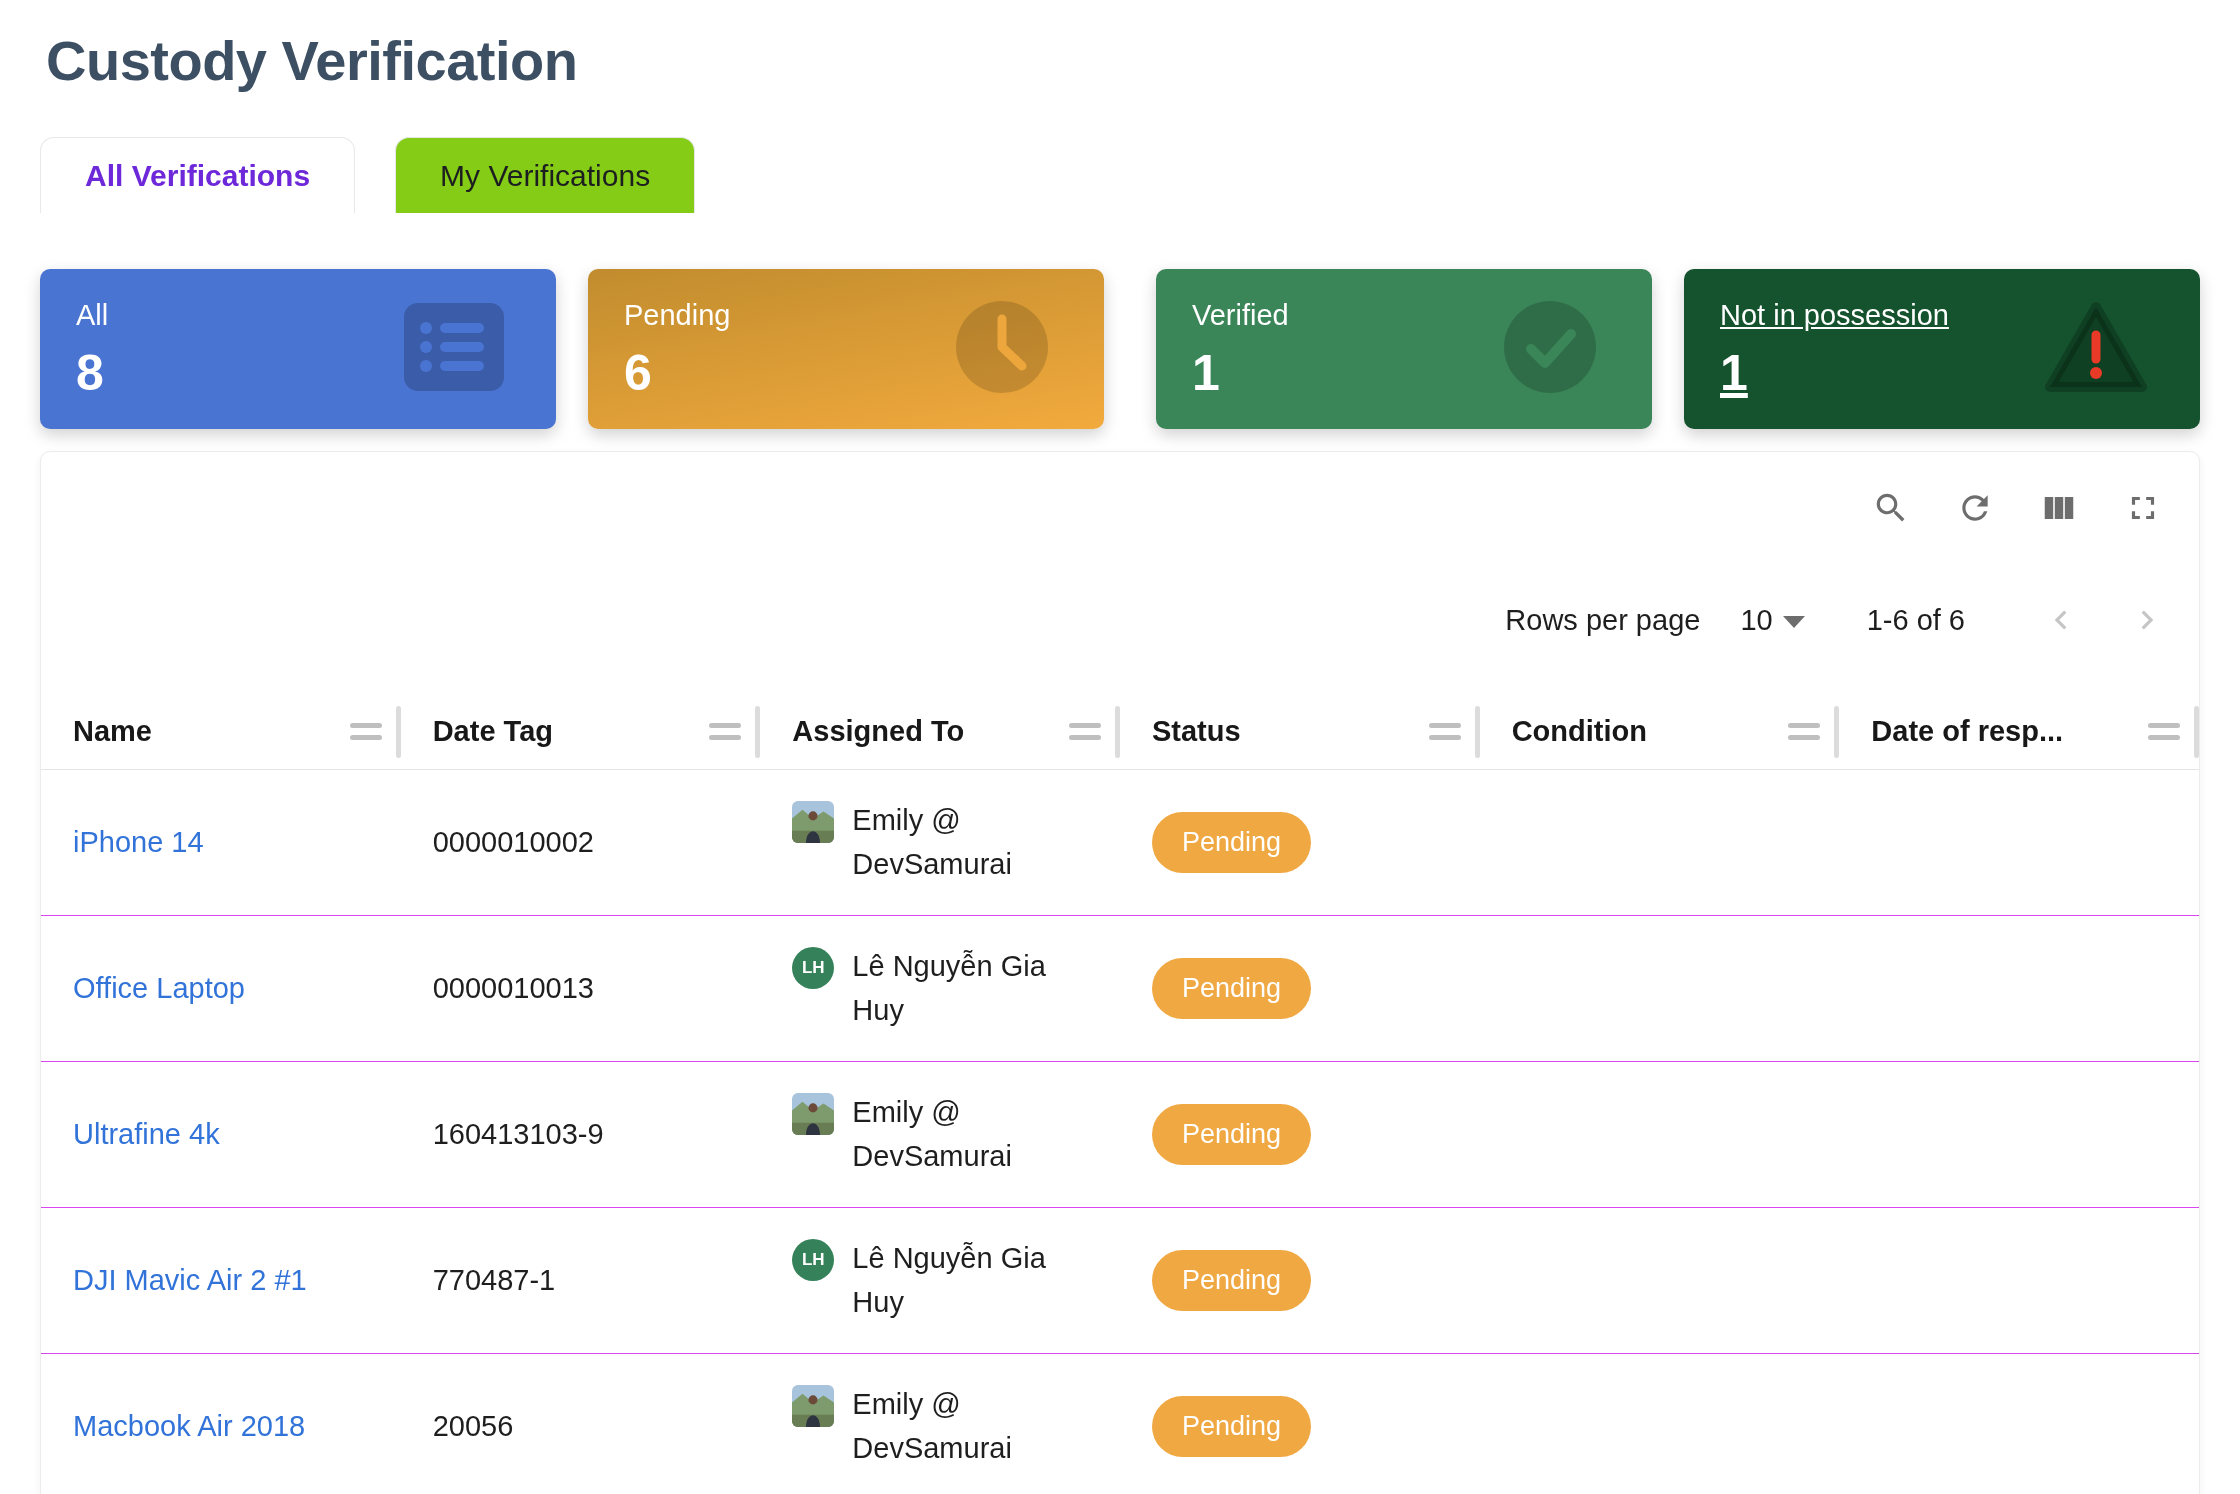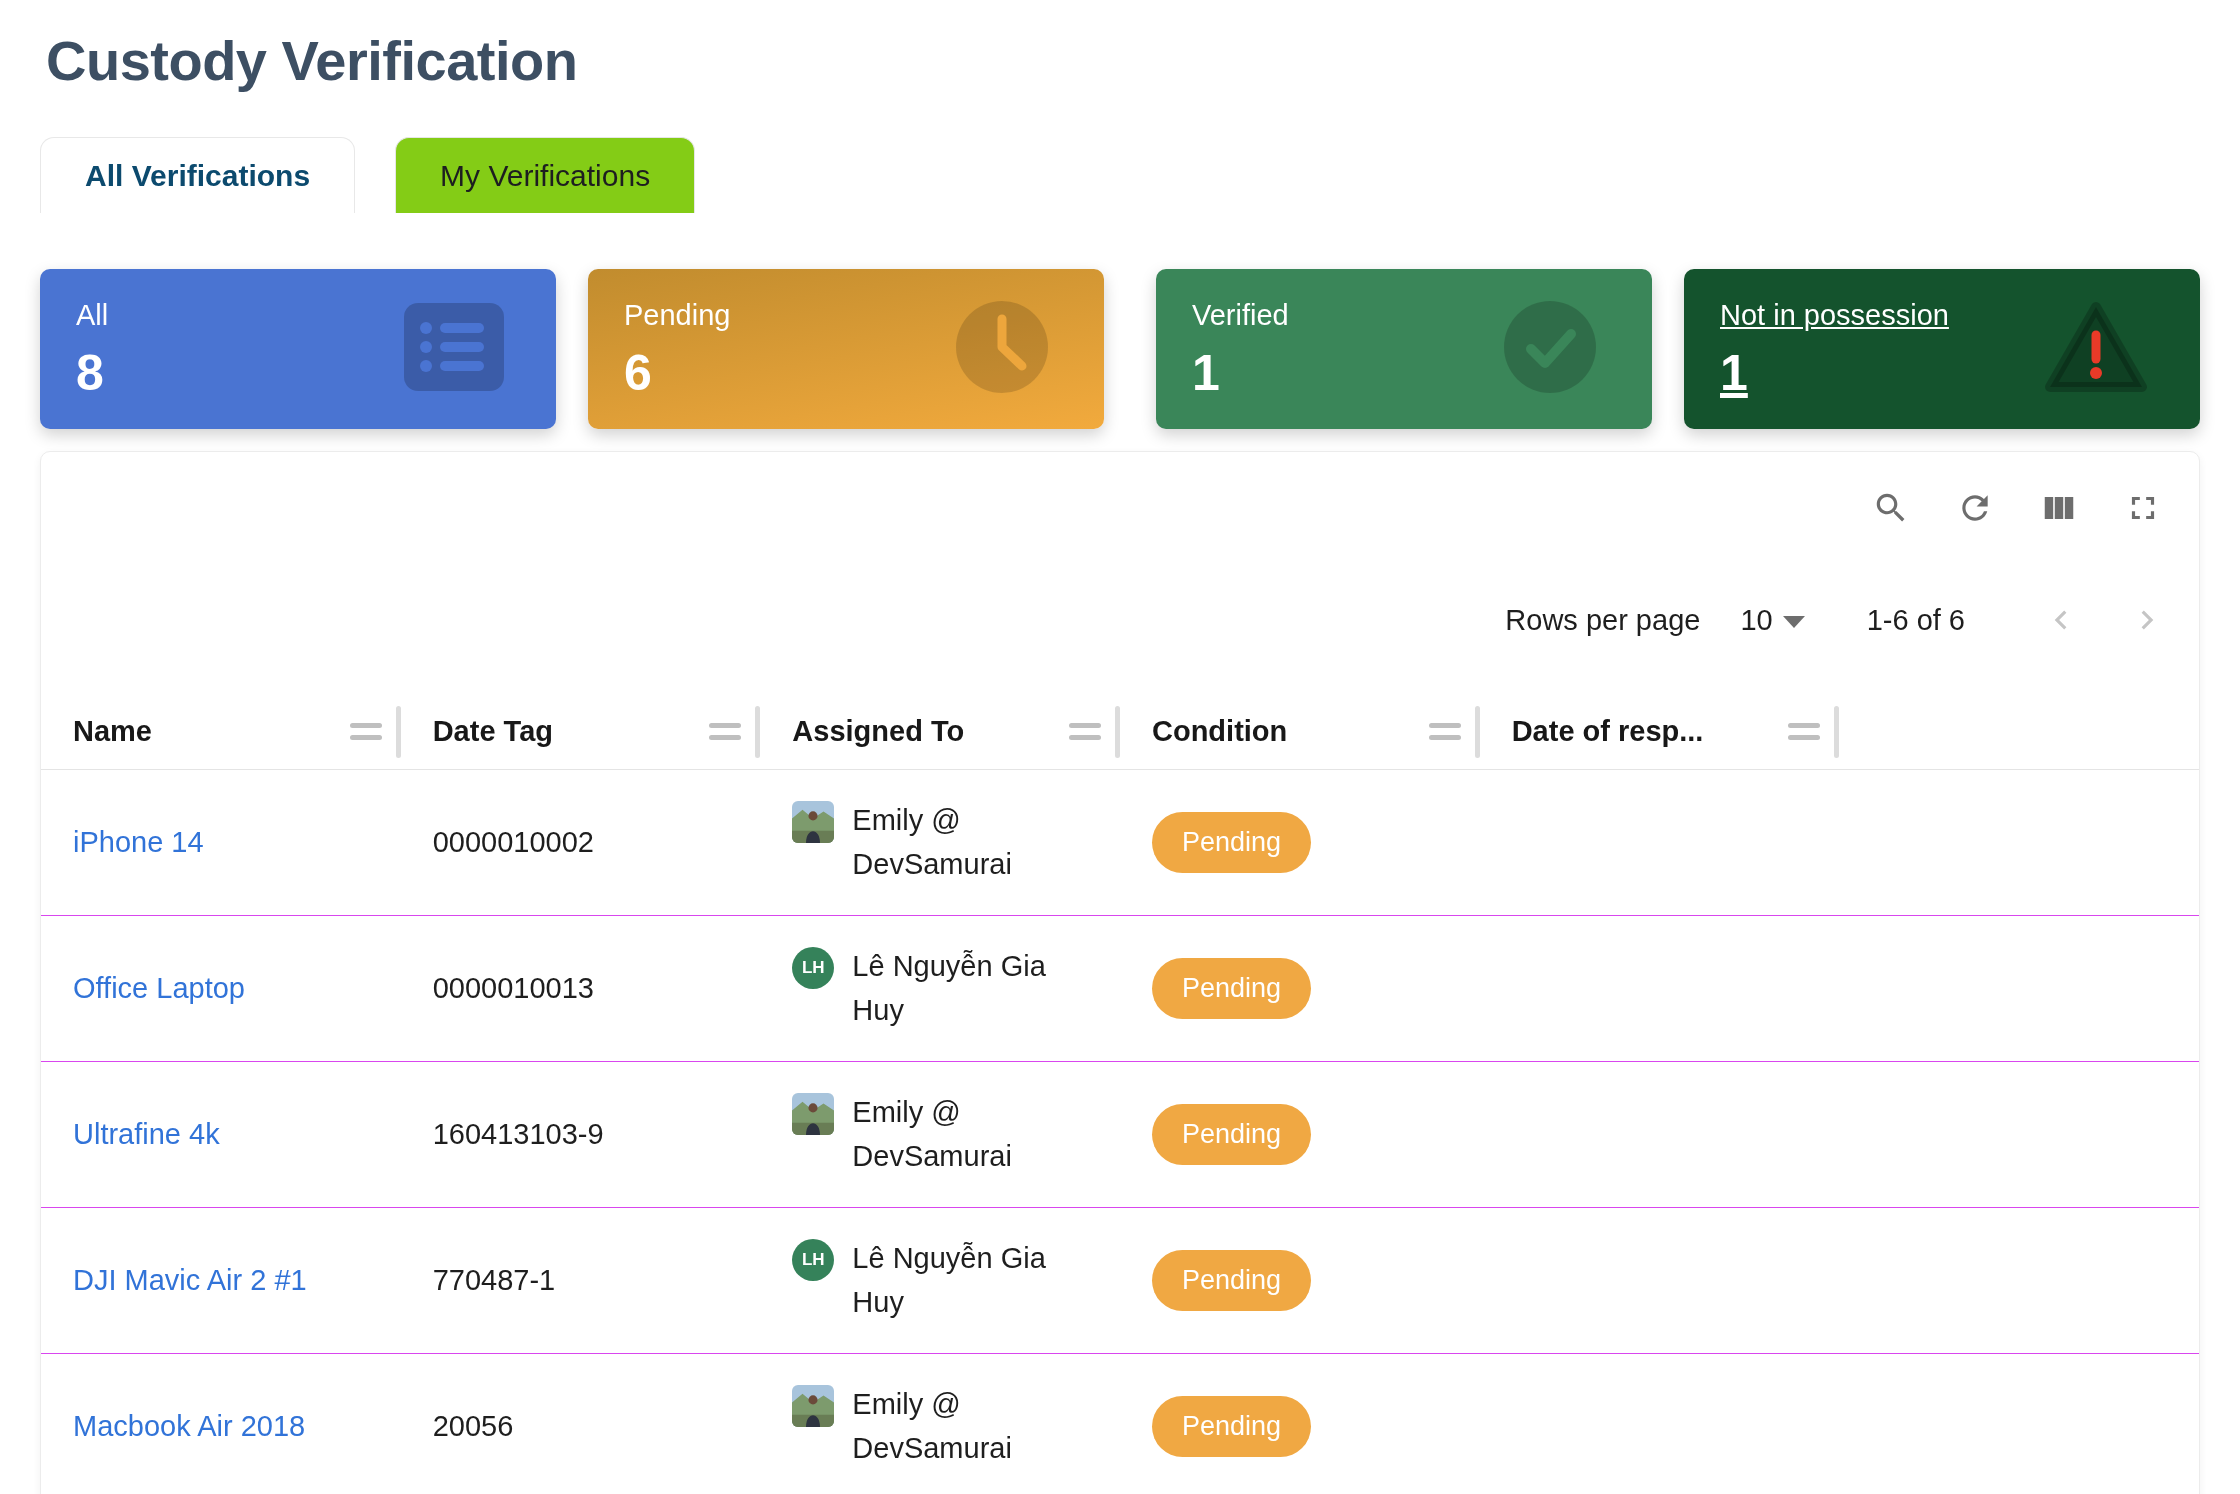--- a/index.html
+++ b/index.html
@@ -6,21 +6,21 @@
   html,body { width:2240px; height:1494px; overflow:hidden; background:#ffffff;
     font-family:"Liberation Sans", sans-serif; }
   .page { padding:0 40px; }
 
   .page-title { margin:28px 0 0 6px; font-size:56px; font-weight:700; color:#3d4f63; letter-spacing:-0.5px; }
 
   
   .tabs { display:flex; gap:8px; margin-top:44px; }
   .tab { height:76px; padding:0 44px; display:flex; align-items:center; font-size:30px;
     border-radius:14px 14px 0 0; cursor:pointer; }
-  .tab.active { background:#fff; border:1px solid #e8e8e8; border-bottom:none; color:#0c4a6e; font-weight:700; }
+  .tab.active { background:#fff; border:1px solid #e8e8e8; border-bottom:none; color:#6d28d9; font-weight:700; }
   .tab.inactive { background:#84cc16; border:1px solid #e6e6e6; border-bottom:none; color:#1d1e20; font-weight:400;margin-left:32px; }
 
   
   .cards { display:grid; grid-template-columns:repeat(4,1fr); gap:32px; margin-top:56px; }
   .card { position:relative; height:160px; border-radius:10px; padding:30px 36px; color:#fff;
     box-shadow:0 6px 16px rgba(0,0,0,0.18); cursor:pointer; }
   .card-label { font-size:29px; font-weight:400; }
   .card-value { font-size:50px; font-weight:700; margin-top:12px; }
   .card-icon { position:absolute; right:52px; top:50%; transform:translateY(-50%); }
   .card-all      { background:#4a74d2; }
@@ -212,20 +212,30 @@
     <span class="hlabel">Assigned To</span>
     <span class="hctrl">
       <span class="hhandle">
                 <span></span>
                 <span></span>
               </span>
       <span class="hsep"></span>
     </span>
   </div>
           <div class="hcell">
+    <span class="hlabel">Status</span>
+    <span class="hctrl">
+      <span class="hhandle">
+                <span></span>
+                <span></span>
+              </span>
+      <span class="hsep"></span>
+    </span>
+  </div>
+          <div class="hcell">
     <span class="hlabel">Condition</span>
     <span class="hctrl">
       <span class="hhandle">
                 <span></span>
                 <span></span>
               </span>
       <span class="hsep"></span>
     </span>
   </div>
           <div class="hcell">

